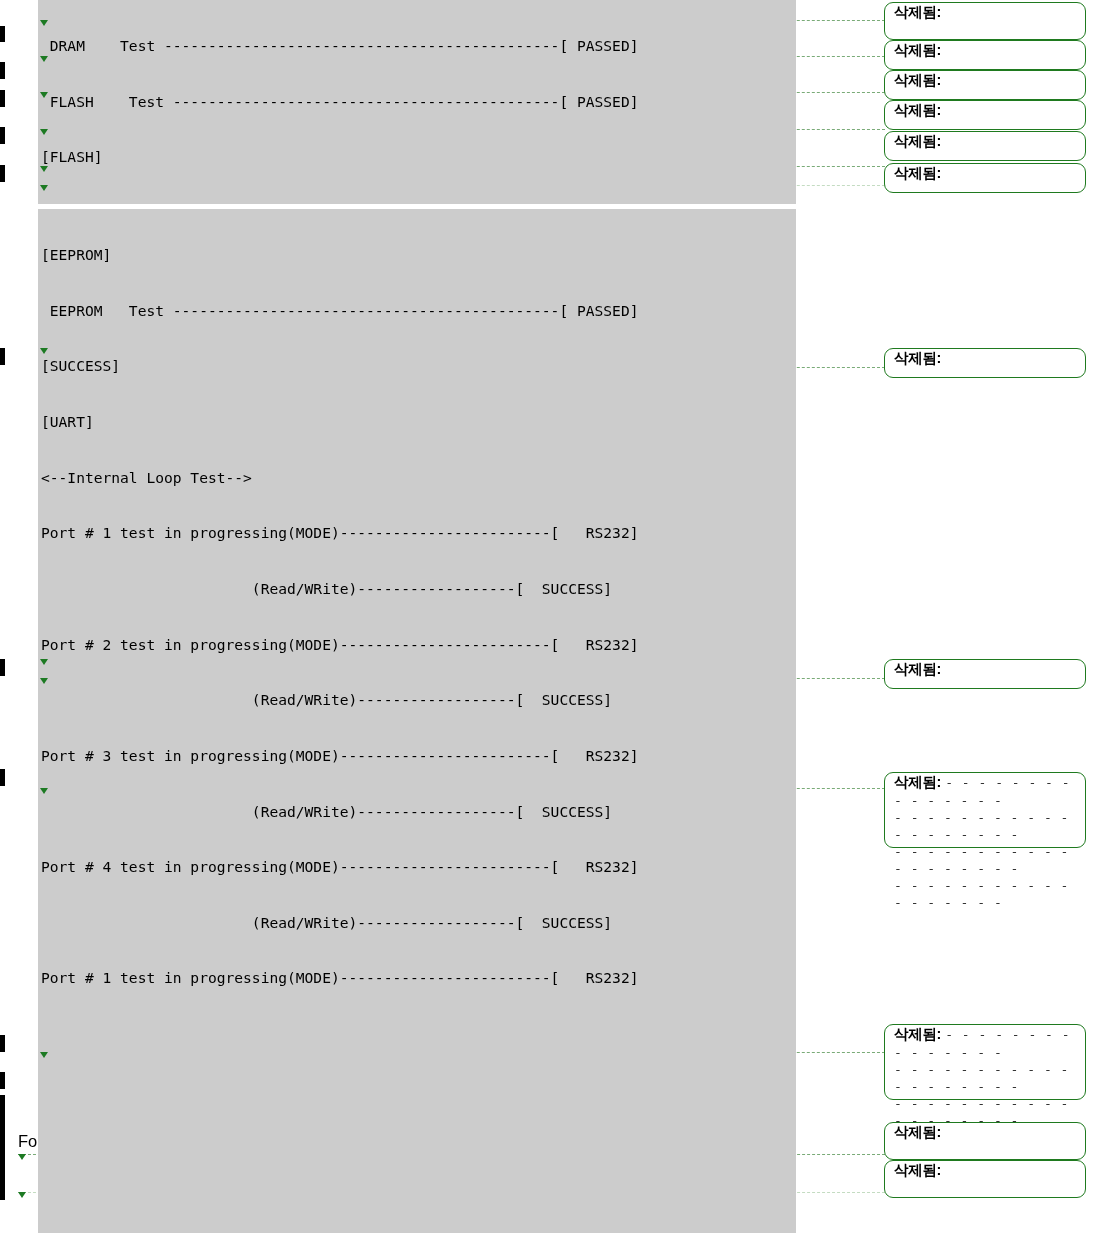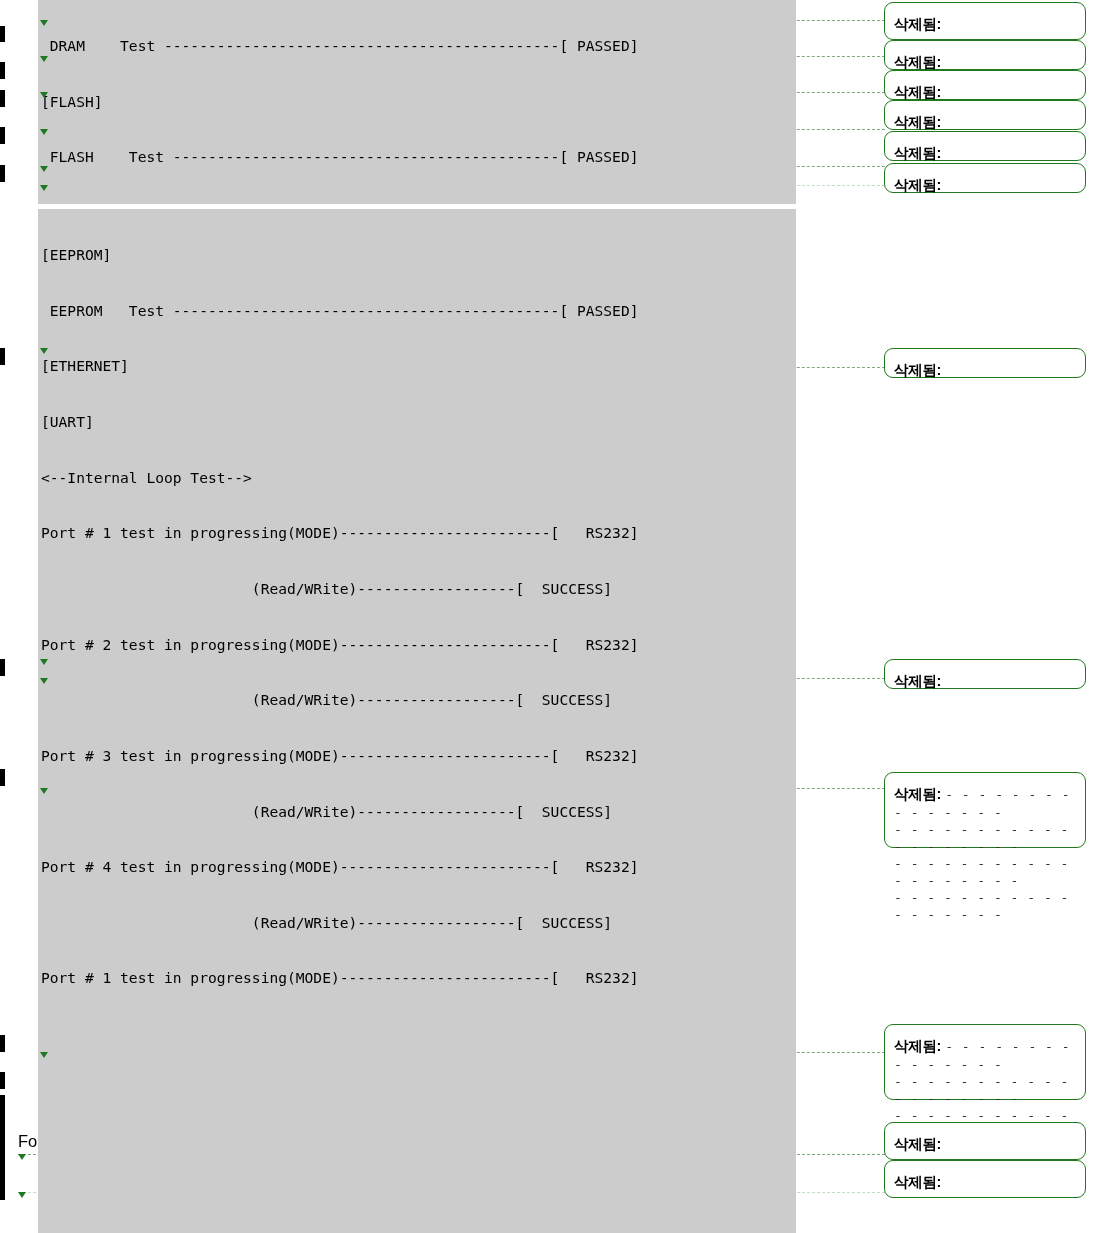--- a/index.html
+++ b/index.html
@@ -69,21 +69,21 @@
 
   
   .balloon {
     position: absolute;
     left: 884px;
     width: 202px;
     box-sizing: border-box;
     border: 1.6px solid #1f7a1f;
     border-radius: 9px;
     background: #ffffff;
-    padding: 12px 6px 4px 9px;
+    padding: 0 6px 4px 9px;
     font-family: "Liberation Sans", sans-serif;
     font-size: 14.5px;
     color: #000000;
     z-index: 5;
   }
   .balloon .blabel {
     font-weight: bold;
     letter-spacing: -0.3px;
   }
   .balloon .bcontent {
@@ -162,26 +162,26 @@
 <div class="track-line faint" style="left:40px;top:185px;width:845px;"></div>
 <div class="track-line" style="left:40px;top:367px;width:845px;"></div>
 <div class="track-line" style="left:40px;top:678px;width:845px;"></div>
 <div class="track-line" style="left:40px;top:788px;width:845px;"></div>
 <div class="track-line" style="left:40px;top:1052px;width:845px;"></div>
 <div class="track-line" style="left:18px;top:1154px;width:867px;"></div>
 <div class="track-line faint" style="left:18px;top:1192px;width:867px;"></div>
 
 <div id="terminal">
   <div class="line"> DRAM    Test ---------------------------------------------[ PASSED]</div>
+  <div class="line"> FLASH    Test --------------------------------------------[ PASSED]</div>
   <div class="line">[FLASH]</div>
-  <div class="line"> FLASH    Test --------------------------------------------[ PASSED]</div>
   <div class="wgap"></div>
   <div class="line">[EEPROM]</div>
   <div class="line"> EEPROM   Test --------------------------------------------[ PASSED]</div>
-  <div class="line">[ETHERNET]</div>
+  <div class="line">[SUCCESS]</div>
   <div class="line">[UART]</div>
   <div class="line">&lt;--Internal Loop Test--&gt;</div>
   <div class="line">Port # 1 test in progressing(MODE)------------------------[   RS232]</div>
   <div class="line">                        (Read/WRite)------------------[  SUCCESS]</div>
   <div class="line">Port # 2 test in progressing(MODE)------------------------[   RS232]</div>
   <div class="line">                        (Read/WRite)------------------[  SUCCESS]</div>
   <div class="line">Port # 3 test in progressing(MODE)------------------------[   RS232]</div>
   <div class="line">                        (Read/WRite)------------------[  SUCCESS]</div>
   <div class="line">Port # 4 test in progressing(MODE)------------------------[   RS232]</div>
   <div class="line">                        (Read/WRite)------------------[  SUCCESS]</div>

